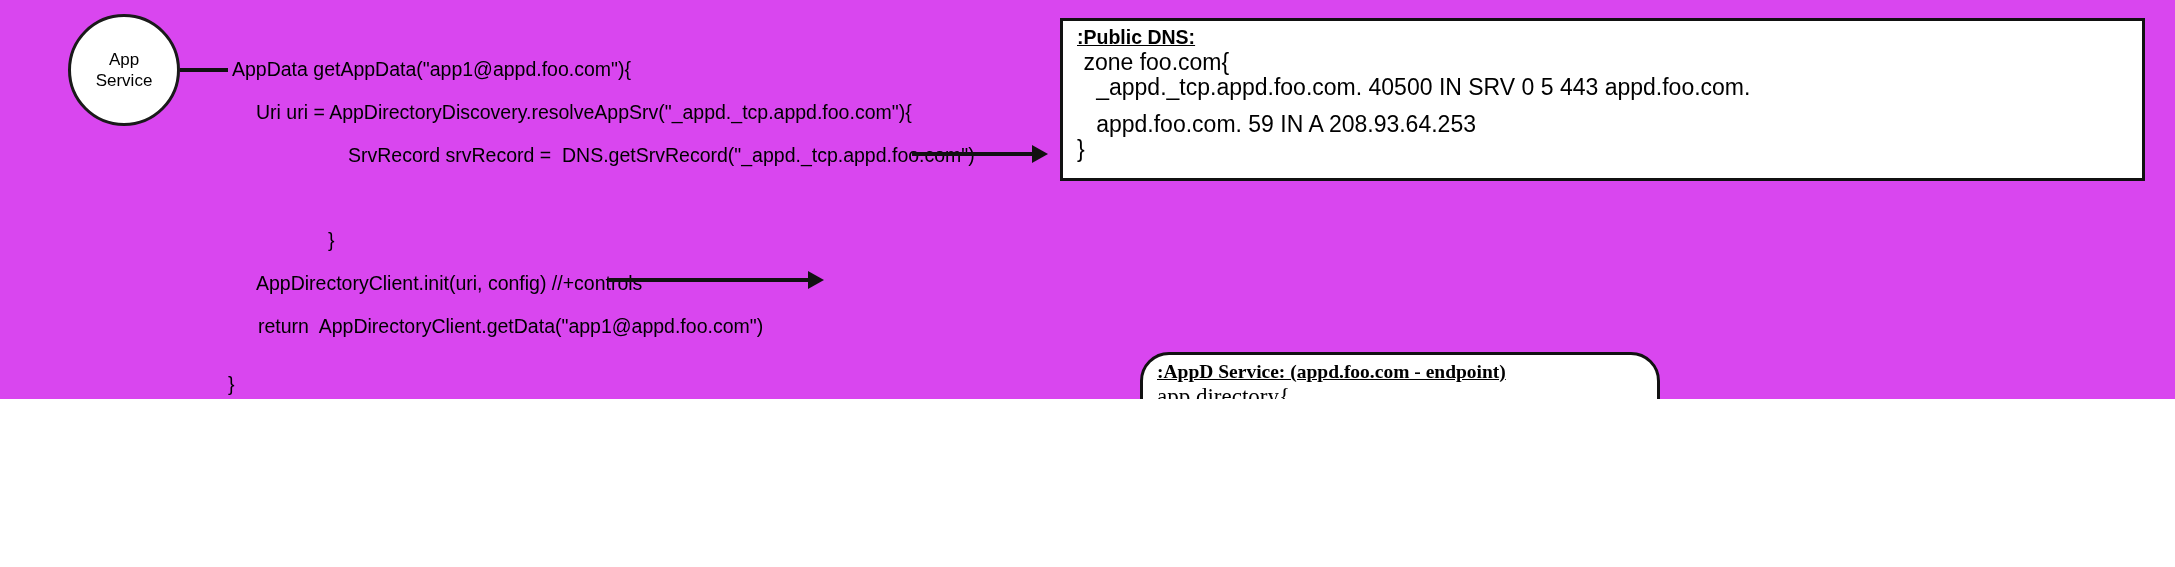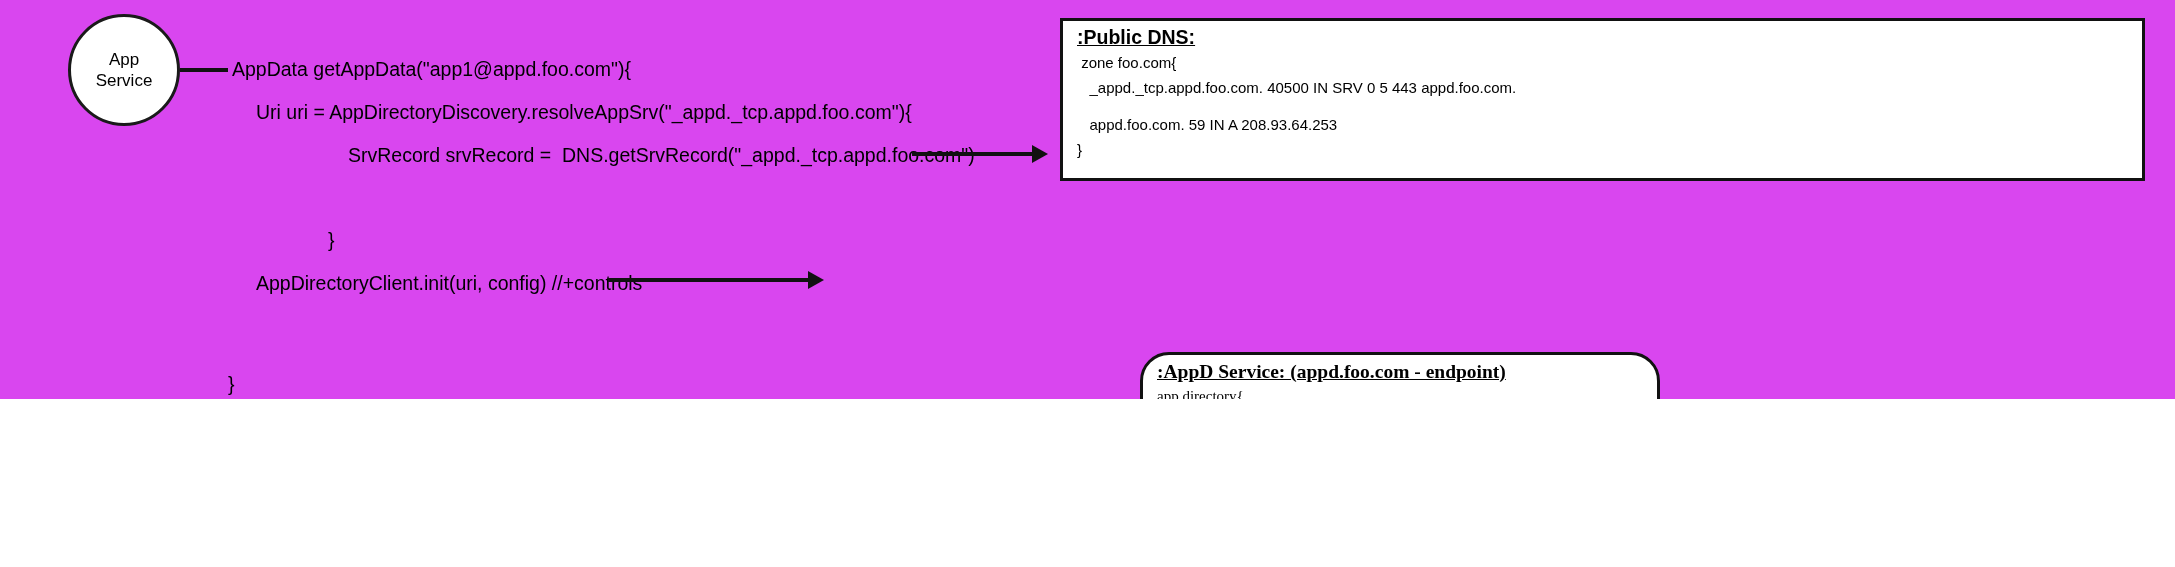--- a/index.html
+++ b/index.html
@@ -82,21 +82,21 @@
   }
   .box-title {
     font-size: 19.5px;
     font-weight: bold;
     text-decoration: underline;
     line-height: 25px;
     white-space: pre;
     display: block;
   }
   .box-line {
-    font-size: 15px;
+    font-size: 23px;
     line-height: 25px;
     white-space: pre;
     display: block;
   }
   .box-line.spacer {
     height: 12px;
     line-height: 12px;
   }
 </style>
 </head>
@@ -109,20 +109,21 @@
     <span>Service</span>
   </div>
 
   <div class="hline" style="left:180px; top:68px; width:48px;"></div>
 
   <div class="code-line" style="left:232px; top:57px;">AppData getAppData("app1@appd.foo.com"){</div>
   <div class="code-line" style="left:256px; top:100px;">Uri uri = AppDirectoryDiscovery.resolveAppSrv("_appd._tcp.appd.foo.com"){</div>
   <div class="code-line" style="left:348px; top:143px;">SrvRecord srvRecord =  DNS.getSrvRecord("_appd._tcp.appd.foo.com")</div>
   <div class="code-line" style="left:328px; top:228px;">}</div>
   <div class="code-line" style="left:256px; top:271px;">AppDirectoryClient.init(uri, config) //+controls</div>
+  <div class="code-line" style="left:258px; top:314px;">return  AppDirectoryClient.getData("app1@appd.foo.com")</div>
   <div class="code-line" style="left:228px; top:372px;">}</div>
 
   <div class="hline" style="left:912px; top:152px; width:120px;"></div>
   <div class="arrow-head" style="left:1032px; top:145px;"></div>
 
   <div class="hline" style="left:608px; top:278px; width:200px;"></div>
   <div class="arrow-head" style="left:808px; top:271px;"></div>
 
   <div class="box" style="left:1060px; top:18px; width:1085px; height:163px;">
     <div class="box-inner">

